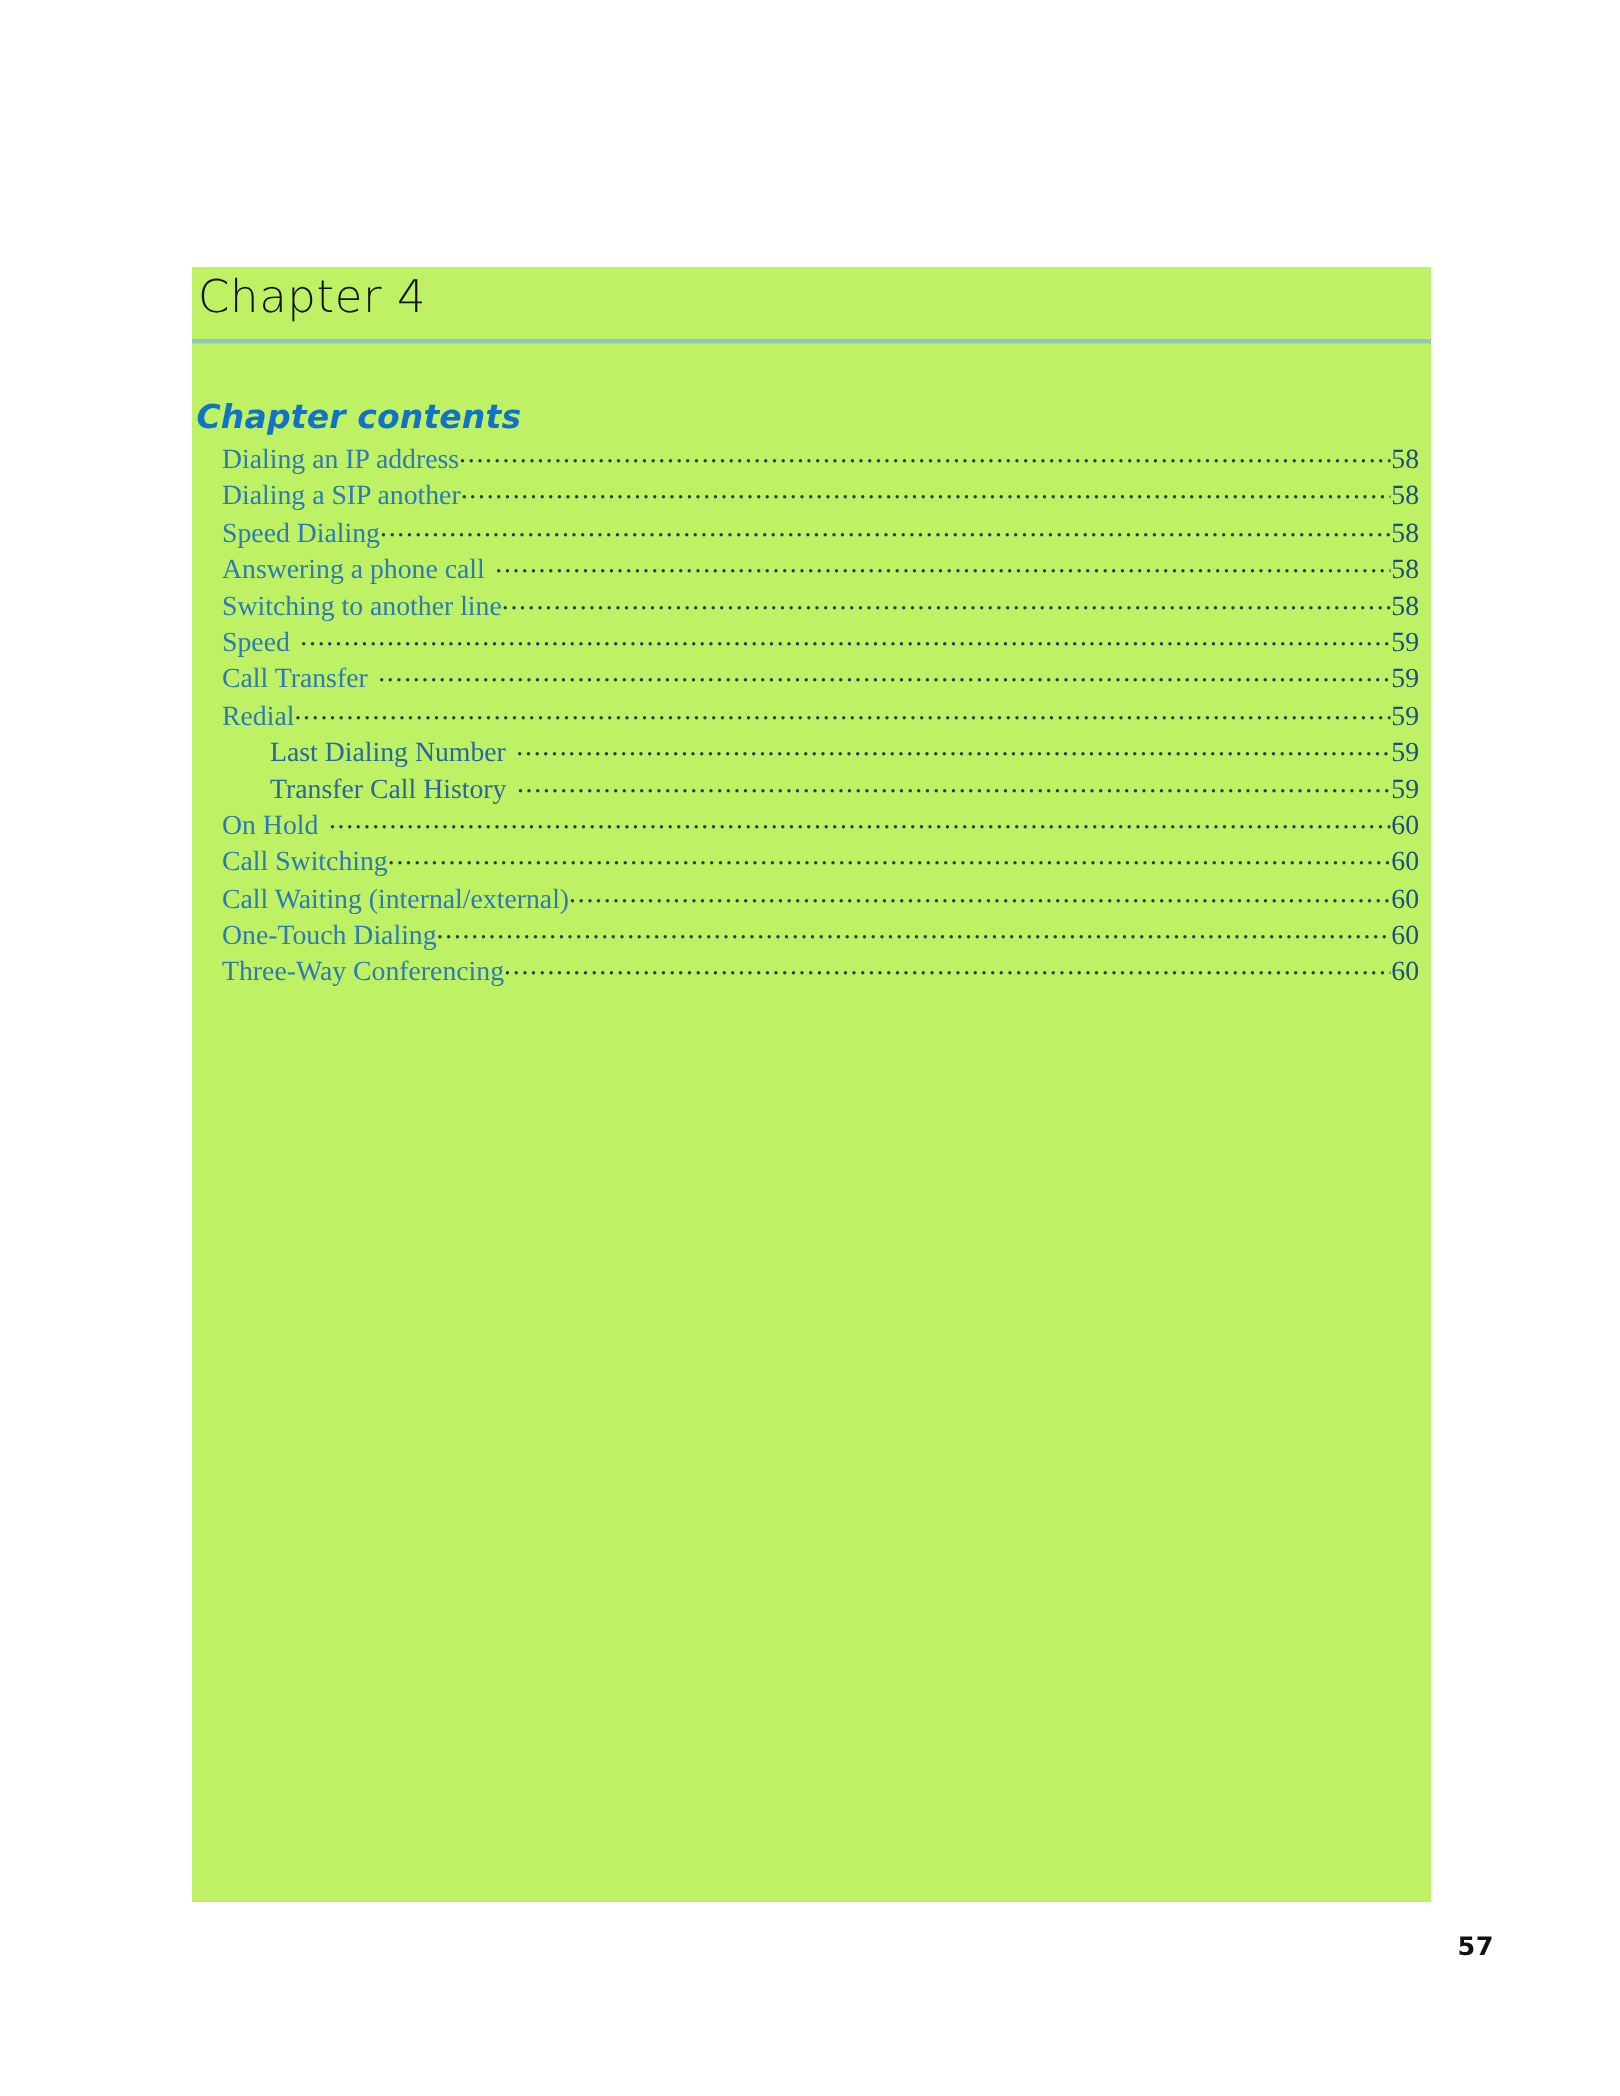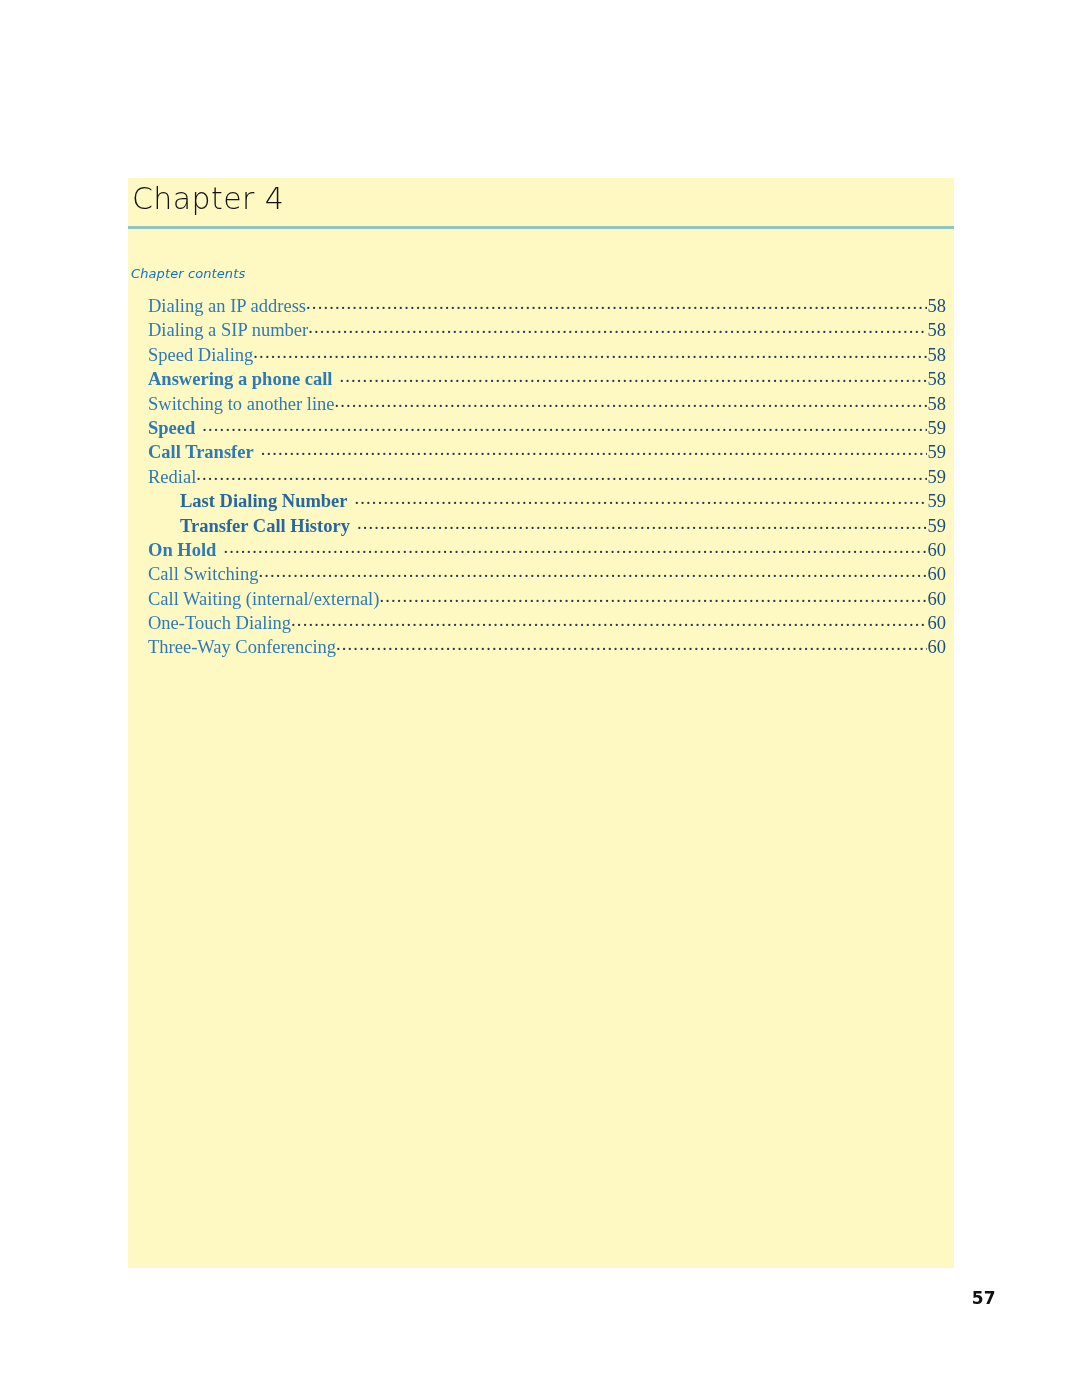--- a/index.html
+++ b/index.html
@@ -15,21 +15,21 @@
     overflow: hidden;
   }
 
   
   .page-panel {
     position: absolute;
     left: 128px;
     top: 178px;
     width: 826px;
     height: 1090px;
-    background: #fef9c3;
+    background: #bef264;
   }
 
   
   .chapter-head {
     position: absolute;
     left: 0;
     top: 0;
     width: 826px;
     height: 48px;
     display: flex;
@@ -65,22 +65,22 @@
     background: #8fc6c2;
   }
 
   
   .contents-heading {
     position: absolute;
     left: 3px;
     top: 88px;
     font-family: "DejaVu Sans", sans-serif;
     font-style: italic;
-    font-weight: 400;
-    font-size: 13px;
+    font-weight: 700;
+    font-size: 22px;
     color: #1273c6;
     letter-spacing: 0.1px;
   }
 
   
   .toc {
     position: absolute;
     left: 20px;
     top: 116px;
     width: 798px;
@@ -97,21 +97,20 @@
     padding-left: 32px;
   }
   .toc-row.indent .toc-label {
     color: #27699e;
   }
   .toc-label {
     flex: 0 0 auto;
   }
   .toc-label.gap {
     padding-right: 7px;
-    font-weight: bold;
   }
   .toc-leader {
     flex: 1 1 auto;
     overflow: hidden;
     height: 18px;
     position: relative;
     margin: 0 1px 0 0;
   }
   .toc-leader::before {
     content: "........................................................................................................................................................................................................";
@@ -155,21 +154,21 @@
 
   <div class="contents-heading">Chapter contents</div>
 
   <div class="toc" id="toc">
       <div class="toc-row">
         <span class="toc-label">Dialing an IP address</span>
         <span class="toc-leader"></span>
         <span class="toc-page">58</span>
       </div>
       <div class="toc-row">
-        <span class="toc-label">Dialing a SIP number</span>
+        <span class="toc-label">Dialing a SIP another</span>
         <span class="toc-leader"></span>
         <span class="toc-page">58</span>
       </div>
       <div class="toc-row">
         <span class="toc-label">Speed Dialing</span>
         <span class="toc-leader"></span>
         <span class="toc-page">58</span>
       </div>
       <div class="toc-row">
         <span class="toc-label gap">Answering a phone call</span>

